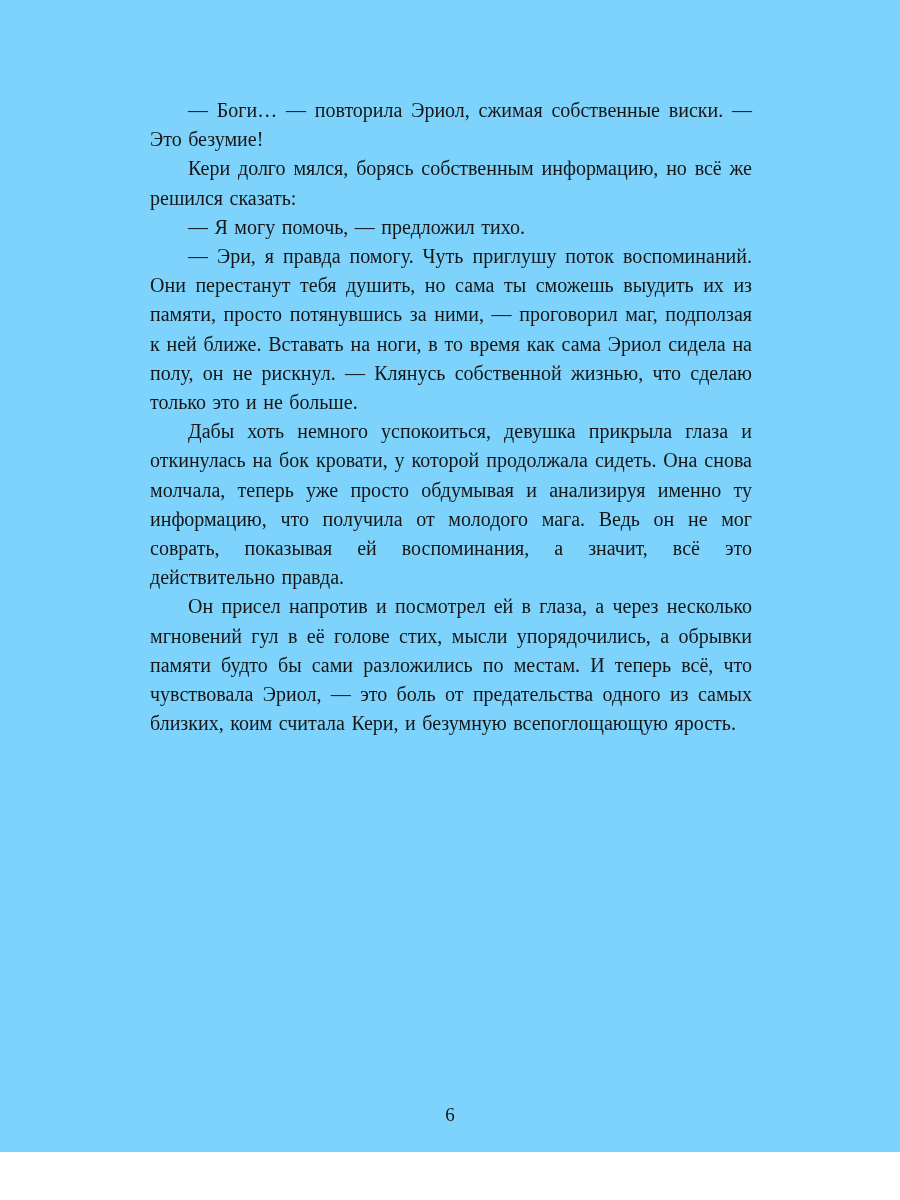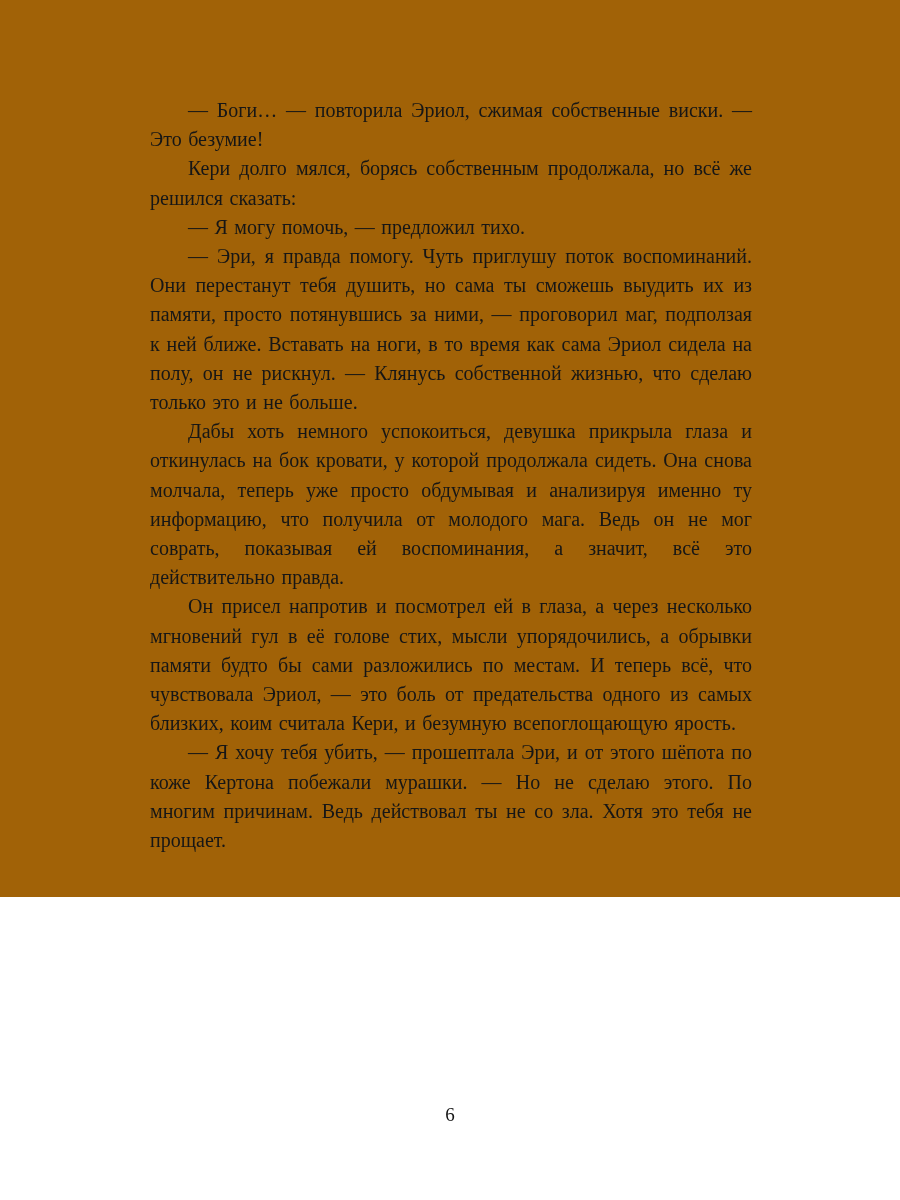--- a/index.html
+++ b/index.html
@@ -12,22 +12,22 @@
     height: 1200px;
     position: relative;
     font-family: "Liberation Serif", "DejaVu Serif", serif;
     color: #161616;
   }
   .book-page {
     position: absolute;
     top: 0;
     left: 0;
     width: 900px;
-    height: 897px;
-    background: #a16207;
+    height: 1152px;
+    background: #7dd3fc;
     box-sizing: border-box;
   }
   .text-block {
     position: absolute;
     top: 96px;
     left: 150px;
     width: 602px;
   }
   .text-block p {
     margin: 0;
@@ -50,23 +50,22 @@
     font-size: 19px;
     color: #161616;
   }
 </style>
 </head>
 <body>
 
 <div class="book-page">
   <div class="text-block">
     <p>— Боги… — повторила Эриол, сжимая собственные виски. — Это безумие!</p>
-    <p>Кери долго мялся, борясь собственным продолжала, но всё же решился сказать:</p>
+    <p>Кери долго мялся, борясь собственным информацию, но всё же решился сказать:</p>
     <p>— Я могу помочь, — предложил тихо.</p>
     <p>— Эри, я правда помогу. Чуть приглушу поток воспоминаний. Они перестанут тебя душить, но сама ты сможешь выудить их из памяти, просто потянувшись за ними, — проговорил маг, подползая к ней ближе. Вставать на ноги, в то время как сама Эриол сидела на полу, он не рискнул. — Клянусь собственной жизнью, что сделаю только это и не больше.</p>
     <p>Дабы хоть немного успокоиться, девушка прикрыла глаза и откинулась на бок кровати, у которой продолжала сидеть. Она снова молчала, теперь уже просто обдумывая и анализируя именно ту информацию, что получила от молодого мага. Ведь он не мог соврать, показывая ей воспоминания, а значит, всё это действительно правда.</p>
     <p>Он присел напротив и посмотрел ей в глаза, а через несколько мгновений гул в её голове стих, мысли упорядочились, а обрывки памяти будто бы сами разложились по местам. И теперь всё, что чувствовала Эриол, — это боль от предательства одного из самых близких, коим считала Кери, и безумную всепоглощающую ярость.</p>
-    <p>— Я хочу тебя убить, — прошептала Эри, и от этого шёпота по коже Кертона побежали мурашки. — Но не сделаю этого. По многим причинам. Ведь действовал ты не со зла. Хотя это тебя не прощает.</p>
   </div>
   <div class="page-footer">
     <span class="page-number">6</span>
   </div>
 </div>
 
 </body></html>

